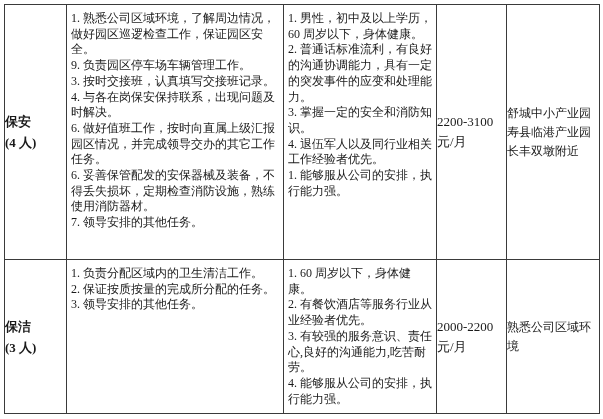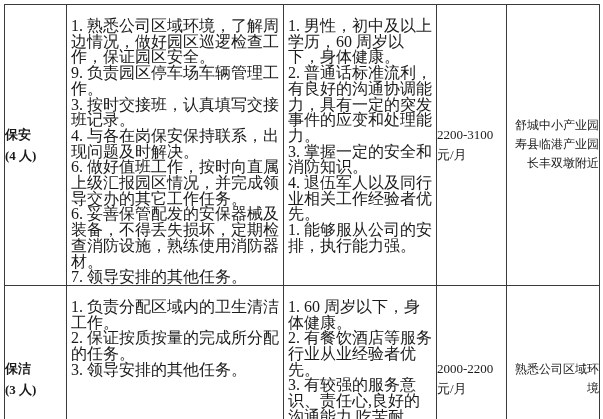--- a/index.html
+++ b/index.html
@@ -21,32 +21,32 @@
     overflow: hidden;
   }
   td.pos-cell {
     text-align: left;
     vertical-align: middle;
     font-weight: bold;
     font-size: 13px;
     line-height: 21px;
   }
   td.duties-cell, td.req-cell {
-    padding: 13px 2px 0 4px;
-    font-size: 16px;
+    padding: 6px 2px 0 4px;
+    font-size: 12px;
     line-height: 15.7px;
   }
   td.salary-cell {
     text-align: left;
     vertical-align: middle;
     font-size: 13px;
     line-height: 20px;
   }
   td.loc-cell {
-    text-align: right;
+    text-align: left;
     vertical-align: middle;
     font-size: 12px;
     line-height: 19px;
   }
   tr.row-1 td { height: 255px; }
   tr.row-2 td { height: 154px; }
   .li { text-align: left; }
 </style>
 </head>
 <body>

